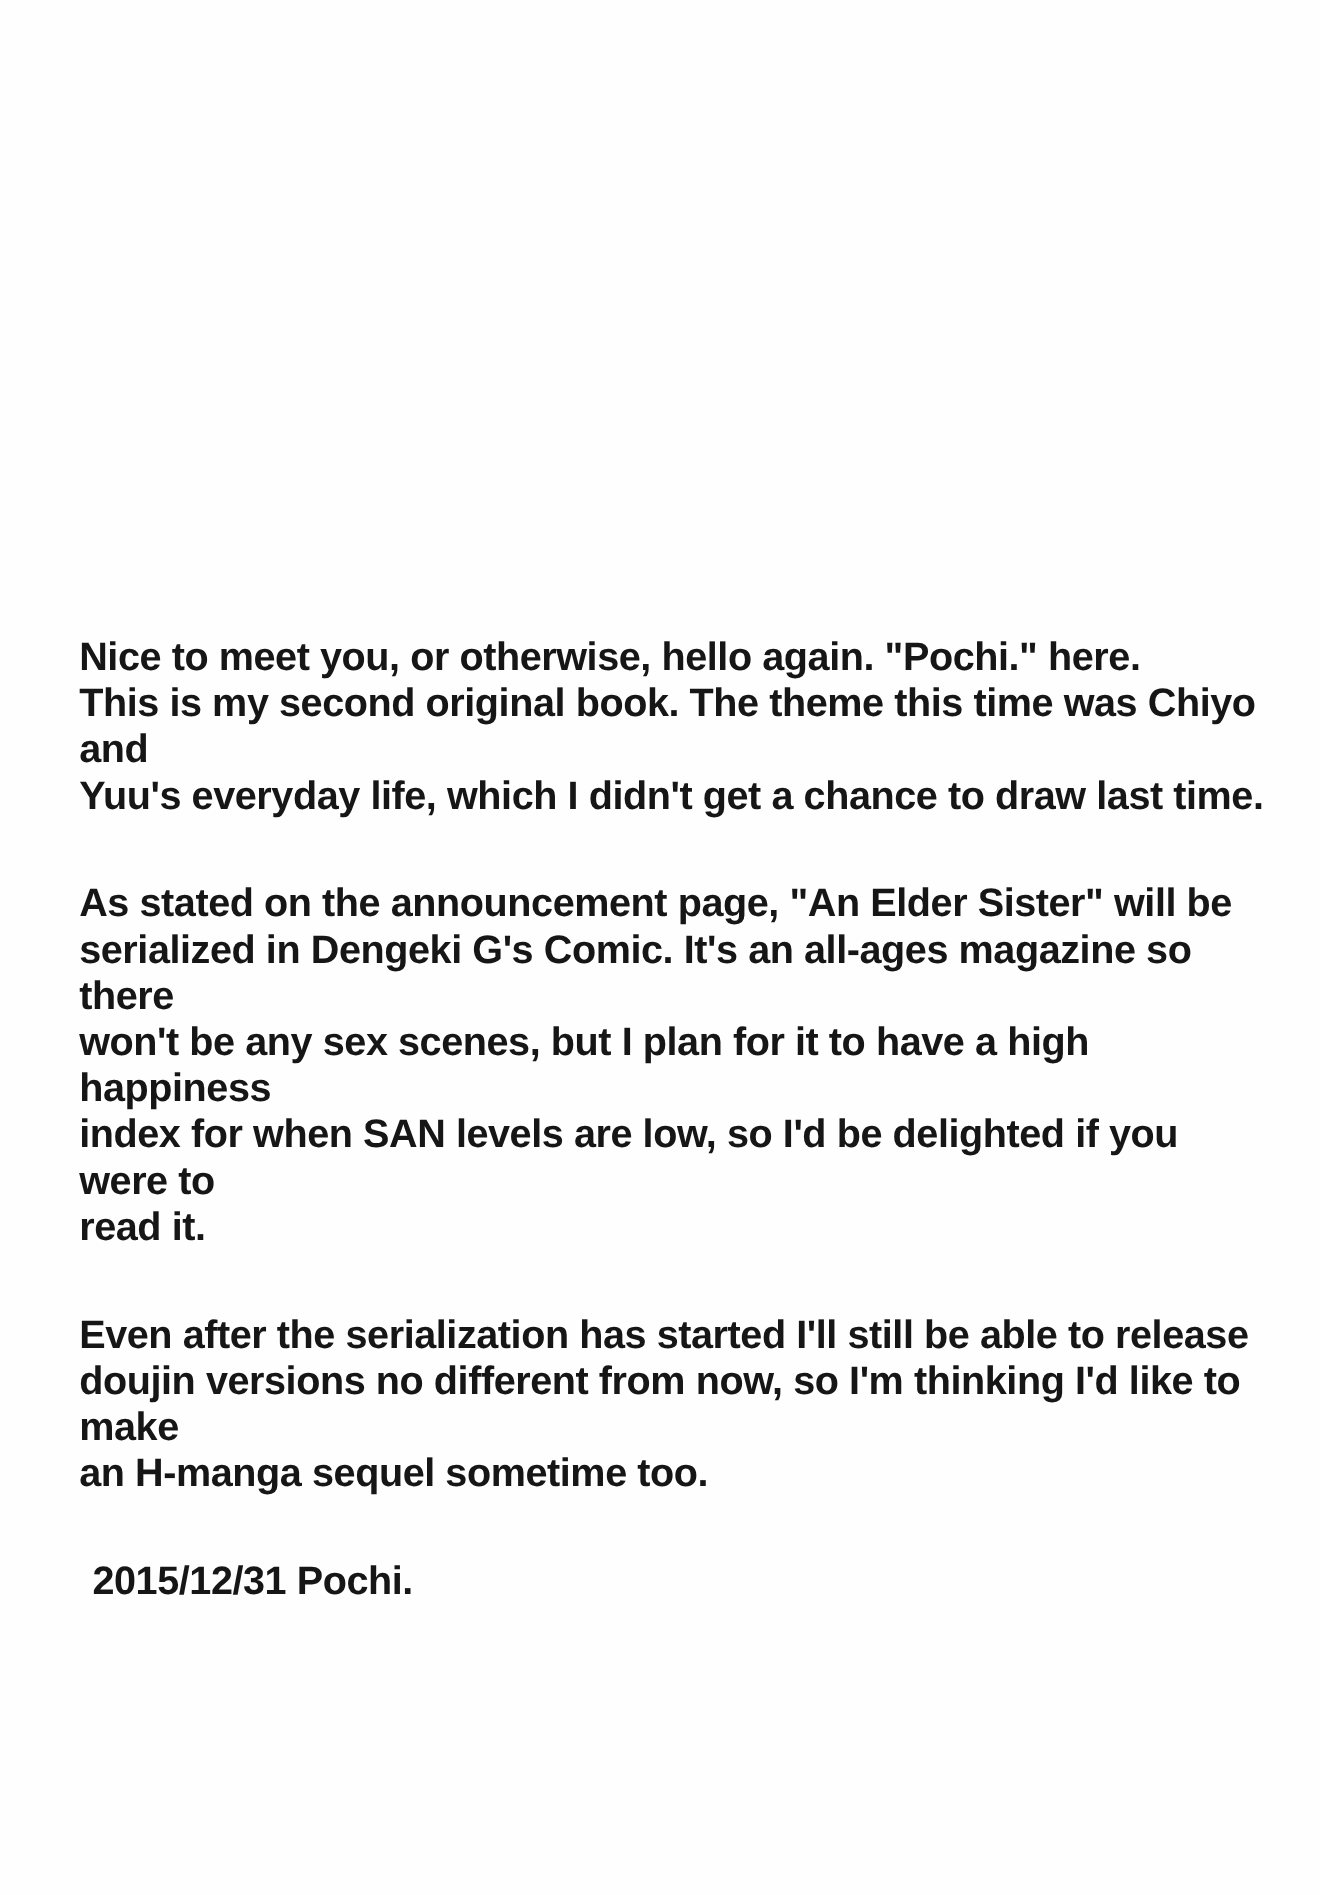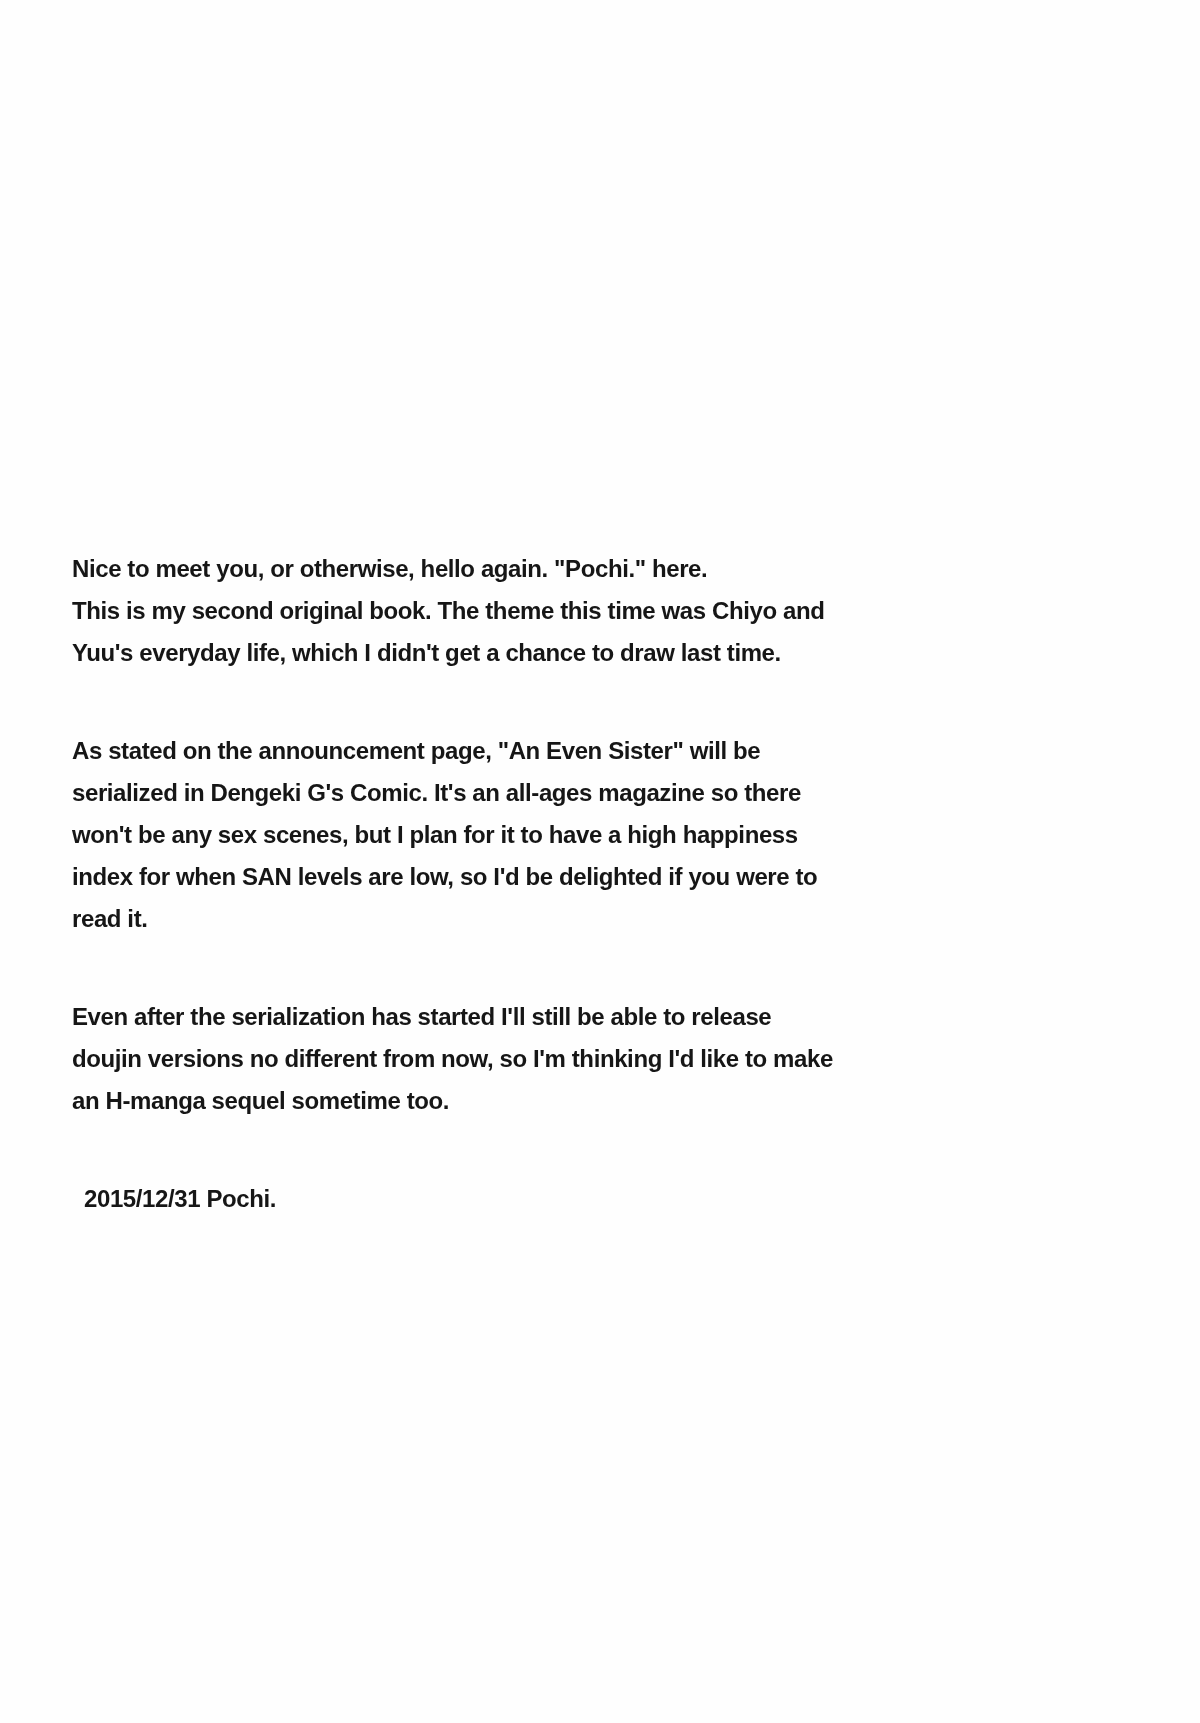--- a/index.html
+++ b/index.html
@@ -14,25 +14,25 @@
     overflow: hidden;
   }
   .page {
     position: absolute;
     inset: 0;
     background: #fefefe;
   }
   .afterword {
     position: absolute;
     left: 72px;
-    top: 548px;
+    top: 576px;
     width: 1080px;
     color: #161616;
     font-family: "Liberation Sans", "DejaVu Sans", sans-serif;
-    font-size: 24px;
+    font-size: 36px;
     line-height: 42px;
     letter-spacing: -0.4px;
     font-weight: 600;
   }
   .para {
     margin: 0 0 56px 0;
     white-space: pre-line; 
   }
   .signature {
     margin: 12px;
@@ -41,21 +41,21 @@
 </style>
 </head>
 <body>
 
 <div class="page">
   <div class="afterword">
     <div>
         <p class="para">Nice to meet you, or otherwise, hello again. "Pochi." here.
 This is my second original book. The theme this time was Chiyo and
 Yuu's everyday life, which I didn't get a chance to draw last time.</p>
-        <p class="para">As stated on the announcement page, "An Even Sister" will be
+        <p class="para">As stated on the announcement page, "An Elder Sister" will be
 serialized in Dengeki G's Comic. It's an all-ages magazine so there
 won't be any sex scenes, but I plan for it to have a high happiness
 index for when SAN levels are low, so I'd be delighted if you were to
 read it.</p>
         <p class="para">Even after the serialization has started I'll still be able to release
 doujin versions no different from now, so I'm thinking I'd like to make
 an H-manga sequel sometime too.</p>
       </div>
     <p class="signature">2015/12/31 Pochi.</p>
   </div>

